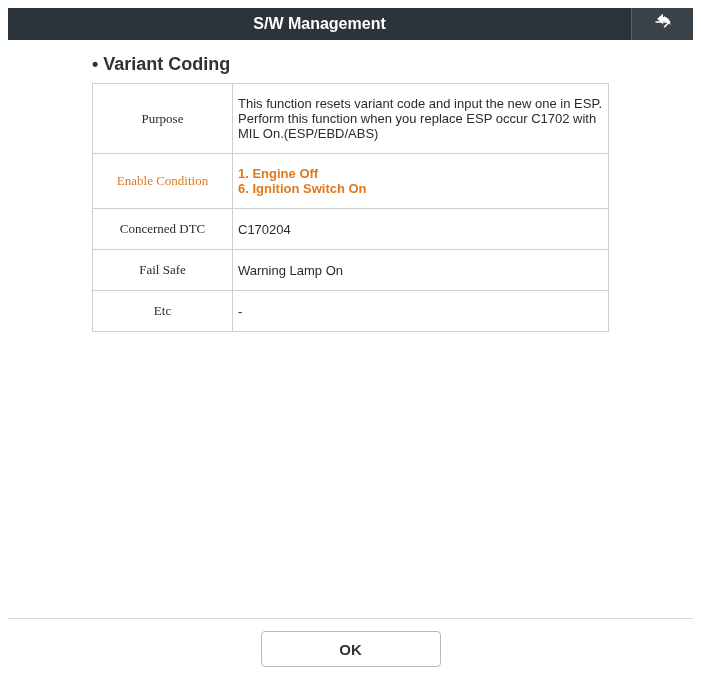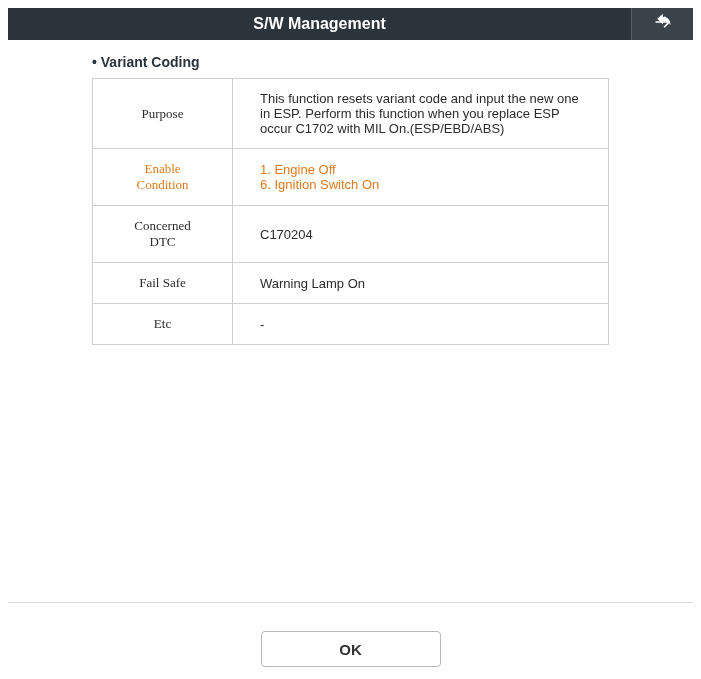--- a/index.html
+++ b/index.html
@@ -30,56 +30,56 @@
       background: #3a424a;
       display: flex;
       align-items: center;
       justify-content: center;
       border-left: 1px solid #55606a;
       cursor: pointer;
     }
     .header-back svg { width: 20px; height: 20px; fill: #ffffff; }
     .section-label {
       margin: 14px 0 8px 92px;
-      font-size: 14px;
+      font-size: 18px;
       font-weight: bold;
       color: #2b333b;
     }
     .tbl-wrap {
       margin: 0 92px;
     }
     table {
       width: 100%;
       border-collapse: collapse;
       border: 1px solid #cfcfcf;
       table-layout: fixed;
     }
     td {
       border: 1px solid #cfcfcf;
-      padding: 12px 27px;
+      padding: 12px 5px;
       font-size: 13px;
       vertical-align: middle;
       color: #2b2b2b;
     }
     td.label {
       width: 140px;
       text-align: center;
       background: #fff;
       font-family: Liberation Serif, serif;
     }
     td.value { background: #fff; }
     .highlight { color: #e07a1e; }
-    .cond-line { display: block; }
+    .cond-line { display: block; font-weight: bold; }
     .footer {
       position: absolute;
       bottom: 12px;
       left: 8px;
       right: 8px;
       border-top: 1px solid #d8d8d8;
-      padding-top: 28px;
+      padding-top: 12px;
       display: flex;
       justify-content: center;
     }
     .ok-btn {
       width: 180px;
       height: 36px;
       border: 1px solid #b8b8b8;
       background: #ffffff;
       border-radius: 4px;
       font-size: 15px;

